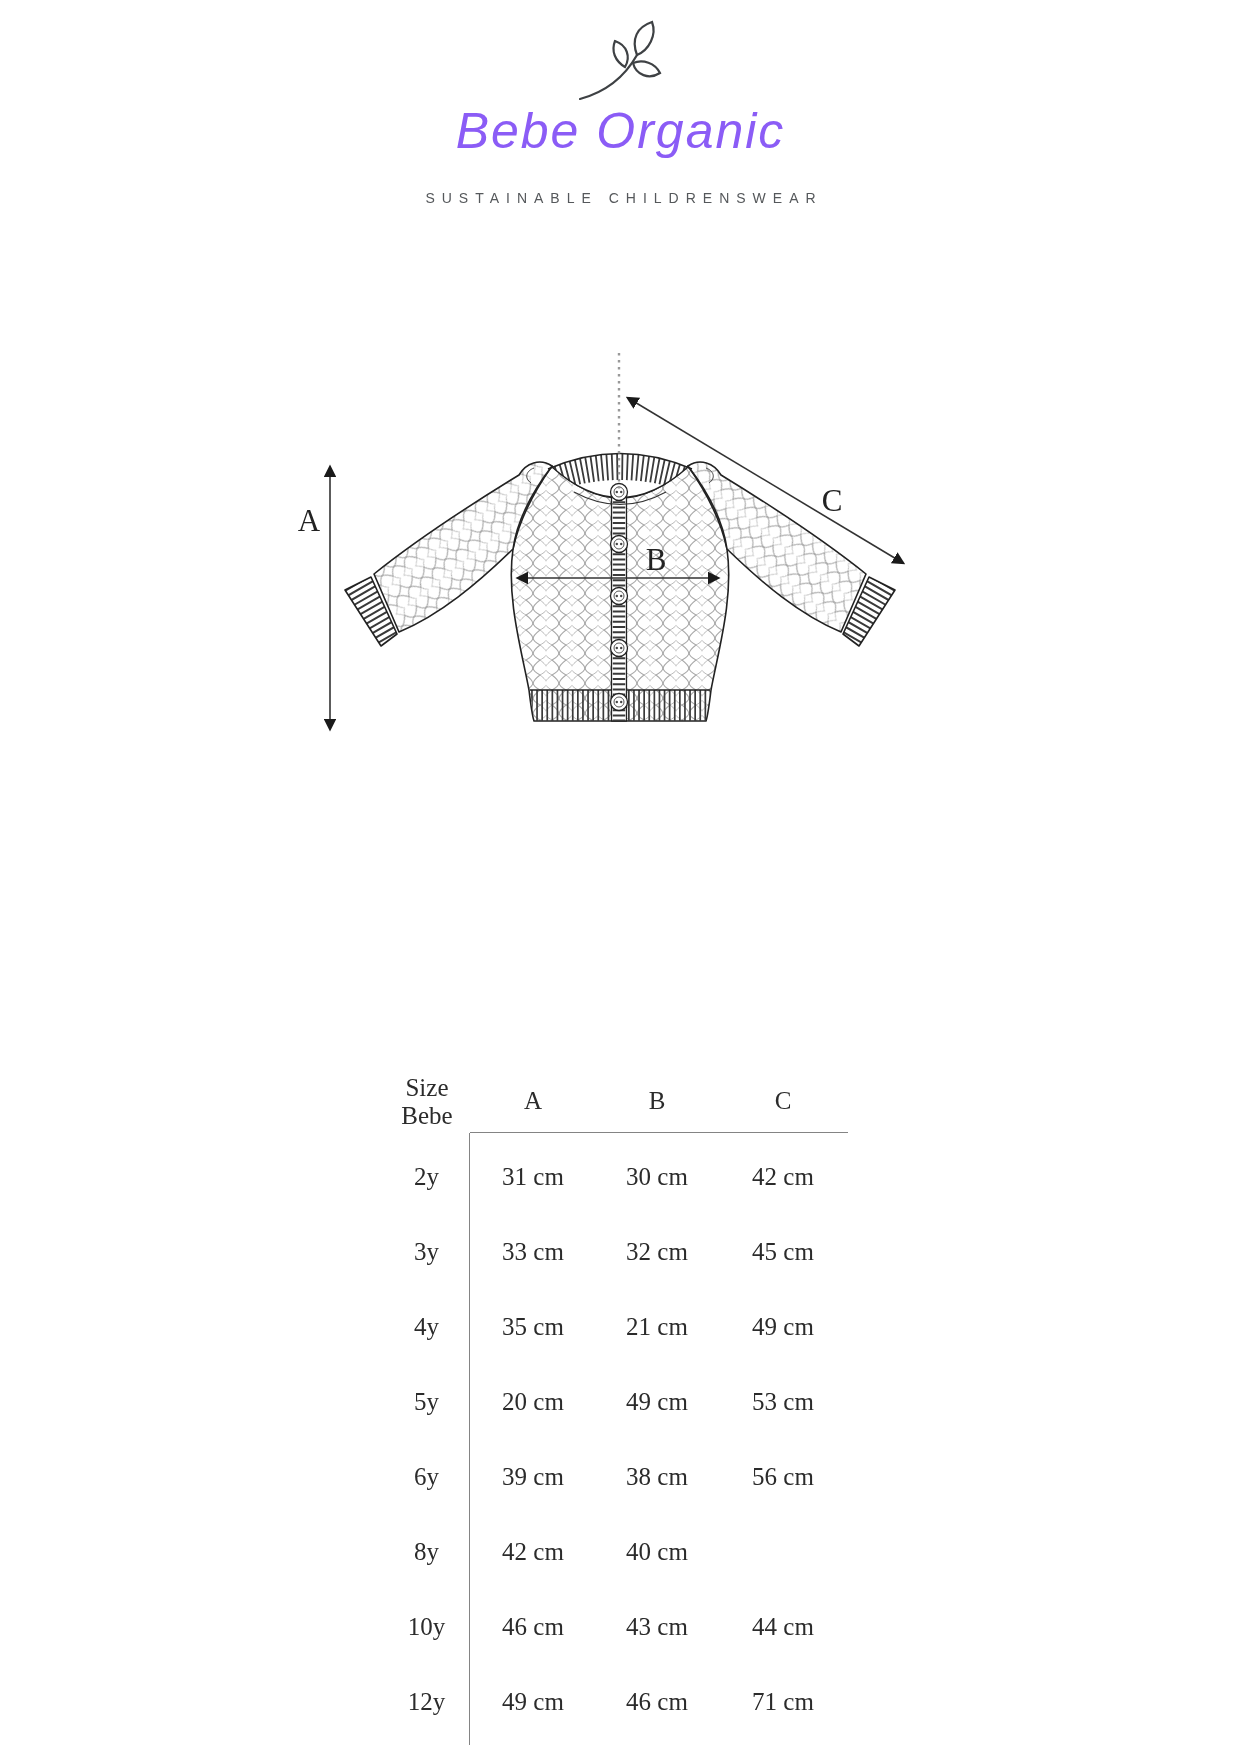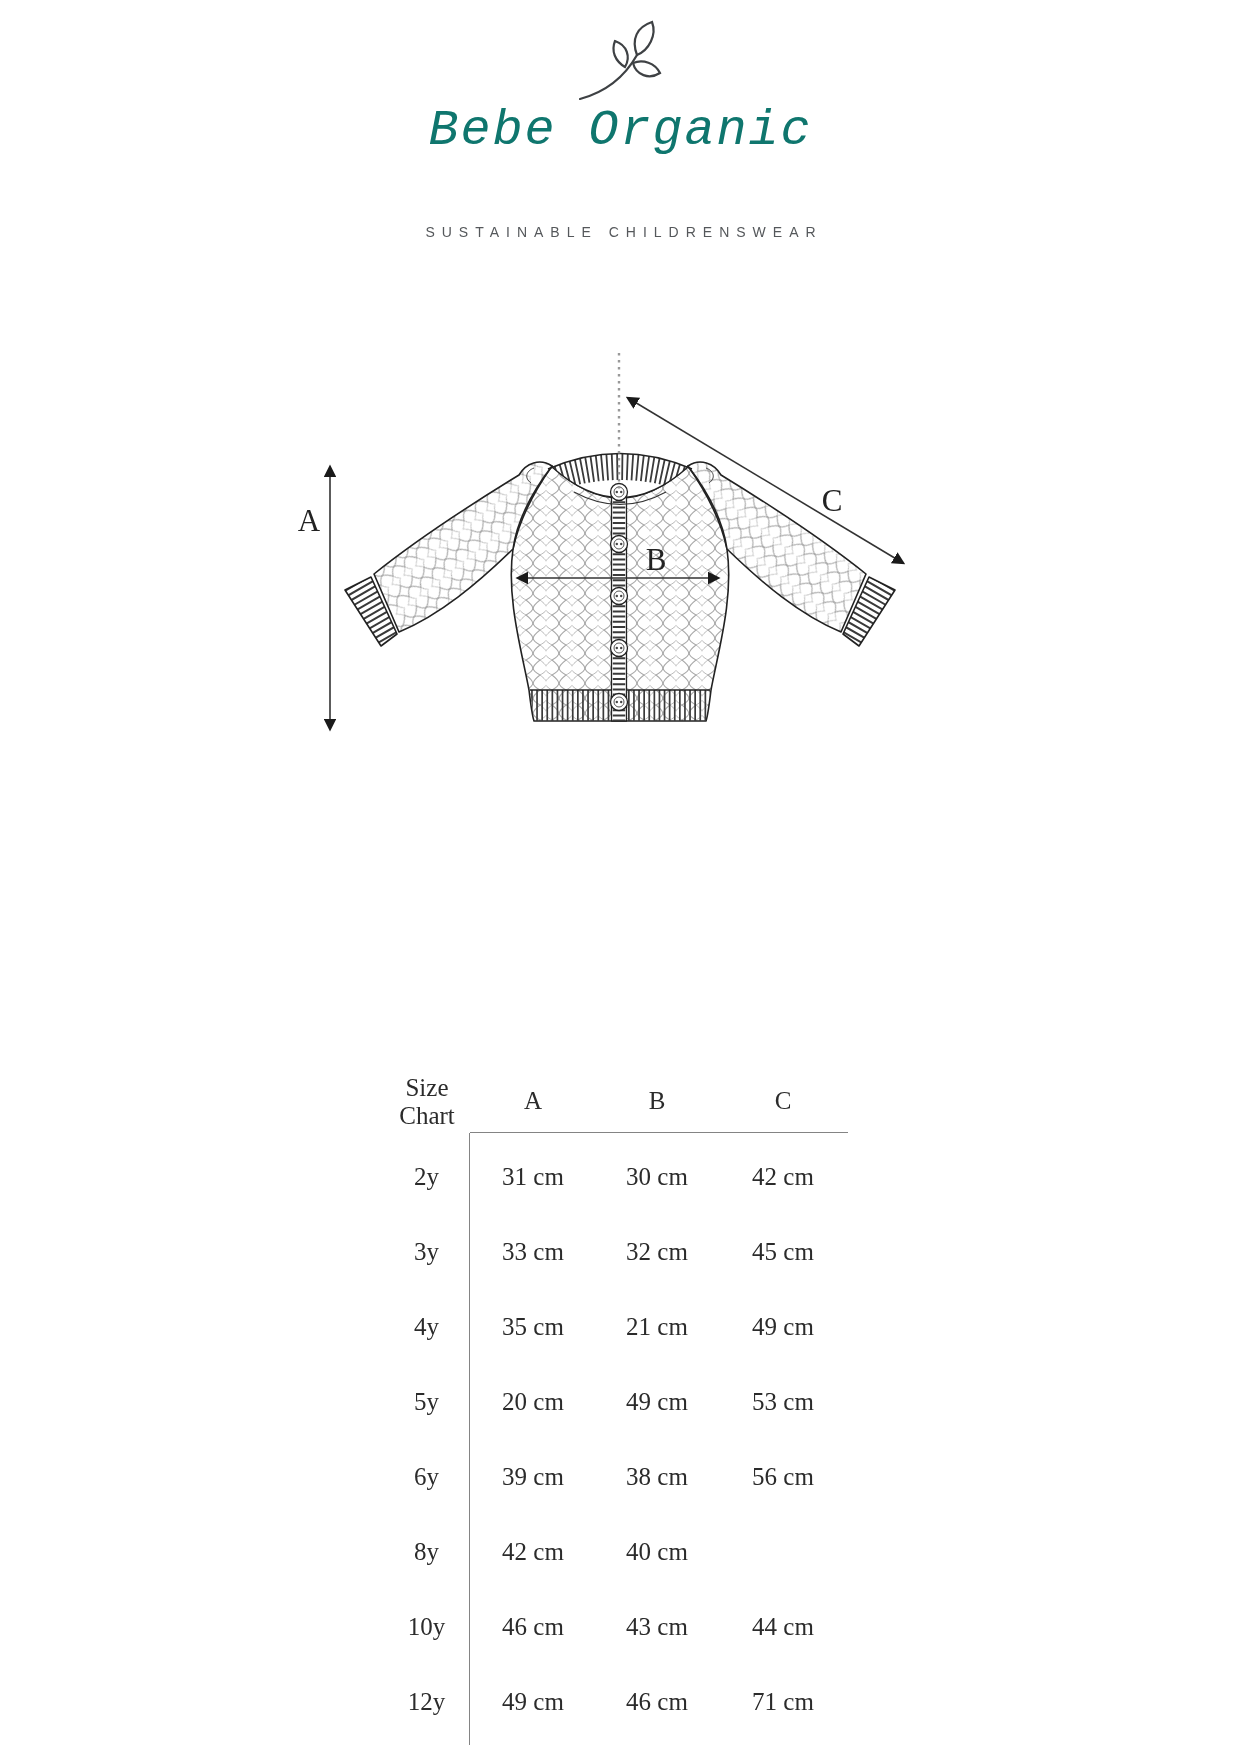--- a/index.html
+++ b/index.html
@@ -5,28 +5,28 @@
   * { margin:0; padding:0; box-sizing:border-box; }
   html,body { background:#ffffff; }
   .page {
     position:relative; width:1241px; height:1754px; background:#fff;
     font-family:"Liberation Serif", serif; color:#2b2b2b; overflow:hidden;
   }
   
   .leaf-wrap { position:absolute; left:576px; top:20px; width:92px; height:84px; }
   .brand {
     position:absolute; left:0; top:102px; width:100%;
-    text-align:center; font-family:Liberation Mono, monospace;
+    text-align:center; font-family:Liberation Sans, sans-serif;
     font-style:italic; font-weight:normal; font-size:50px; letter-spacing:2px;
-    color:#0f766e;
+    color:#8b5cf6;
   }
   .tagline {
     position:absolute; left:0; top:190px; width:100%;
     text-align:center; font-family:"Liberation Sans", sans-serif;
-    font-size:14px; letter-spacing:7px; text-indent:7px; color:#55585b;margin-top:34px;
+    font-size:14px; letter-spacing:7px; text-indent:7px; color:#55585b;
   }
   
   .diagram-svg { position:absolute; left:0; top:0; width:1241px; height:800px; }
   
   .sizetable { position:absolute; left:384px; top:1070px; width:464px; font-size:25px; }
   .trow { display:grid; grid-template-columns:86px 126px 122px 130px; }
   .trow > div { display:flex; align-items:center; justify-content:center; text-align:center; }
   .thead > div { height:63px; }
   .thead .h-data { border-bottom:1.5px solid #848484; }
   .tbody > div { height:75px; padding-top:12px; }
@@ -182,21 +182,21 @@
       <line x1="628" y1="398" x2="903" y2="563" stroke="#333" stroke-width="1.6" marker-start="url(#ah)" marker-end="url(#ah)"></line>
       <text x="832" y="511" font-size="31" fill="#222" text-anchor="middle" font-family="Liberation Serif, serif">C</text>
     </g>
   </svg>
 
   <div class="sizetable">
     <div class="trow thead">
       <div>
         <div class="title-2line">
           <div>Size</div>
-          <div>Chart</div>
+          <div>Bebe</div>
         </div>
       </div>
       <div class="h-data">A</div>
       <div class="h-data">B</div>
       <div class="h-data">C</div>
     </div>
 
     <div class="trow tbody">
       <div class="c-size">2y</div>
       <div>31 cm</div>

